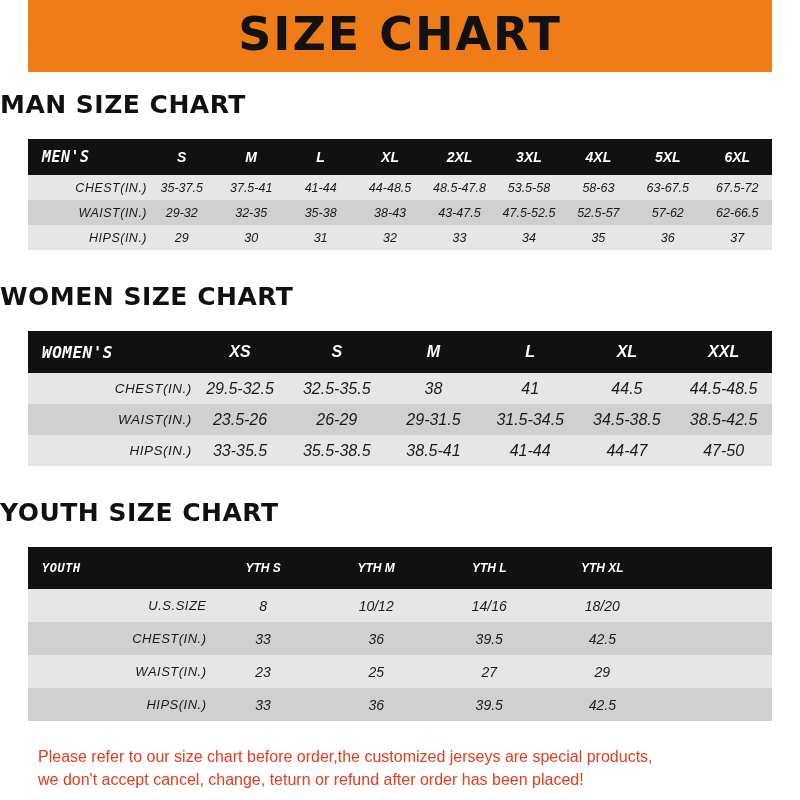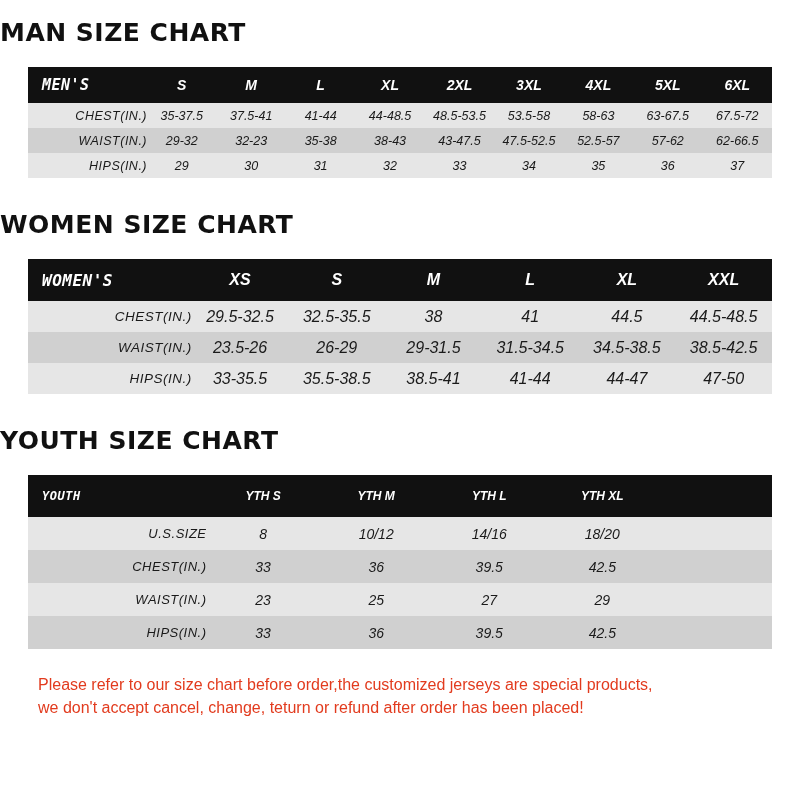--- a/index.html
+++ b/index.html
@@ -122,20 +122,25 @@
     line-height: 1.45;
     font-family: "Liberation Sans", sans-serif;
   }
   .note div { white-space: nowrap; }
 </style>
 </head>
 <body>
 
 <div class="page">
 
+  <div class="banner">
+    <div class="side left"></div>
+    <div class="side right"></div>
+    <div class="title">SIZE CHART</div>
+  </div>
 
   <div class="section-title man-title">MAN SIZE CHART</div>
   <div class="chart-wrap">
     <table class="chart" id="men-table">
       <thead>
         <tr>
           <th class="rowlabel" style="width:16%">MEN'S</th>
           <th>S</th>
           <th>M</th>
           <th>L</th>
@@ -147,30 +152,30 @@
           <th>6XL</th>
         </tr>
       </thead>
       <tbody>
         <tr class="odd">
           <td class="rowlabel">CHEST(IN.)</td>
           <td>35-37.5</td>
           <td>37.5-41</td>
           <td>41-44</td>
           <td>44-48.5</td>
-          <td>48.5-53.5</td>
+          <td>48.5-47.8</td>
           <td>53.5-58</td>
           <td>58-63</td>
           <td>63-67.5</td>
           <td>67.5-72</td>
         </tr>
         <tr class="even">
           <td class="rowlabel">WAIST(IN.)</td>
           <td>29-32</td>
-          <td>32-23</td>
+          <td>32-35</td>
           <td>35-38</td>
           <td>38-43</td>
           <td>43-47.5</td>
           <td>47.5-52.5</td>
           <td>52.5-57</td>
           <td>57-62</td>
           <td>62-66.5</td>
         </tr>
         <tr class="odd">
           <td class="rowlabel">HIPS(IN.)</td>

